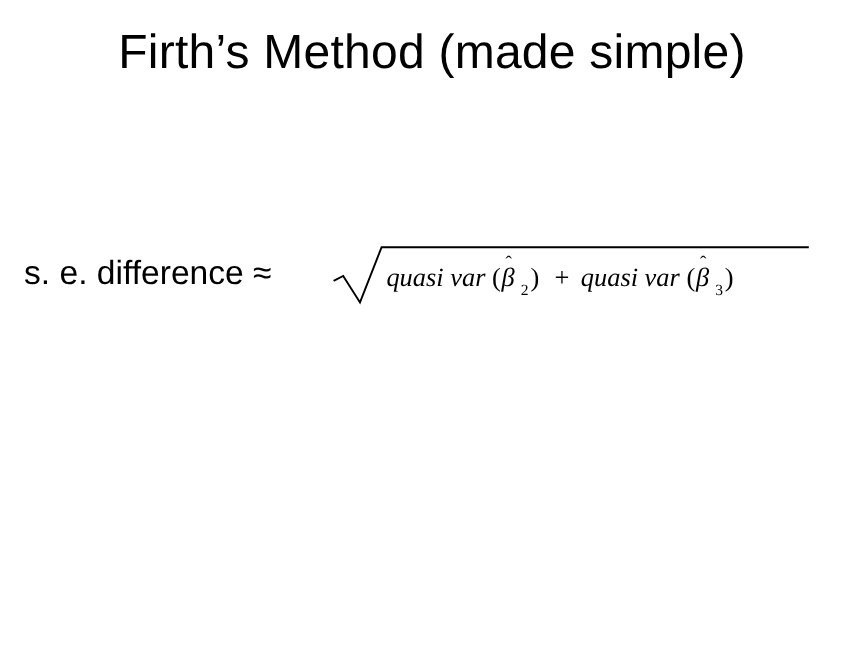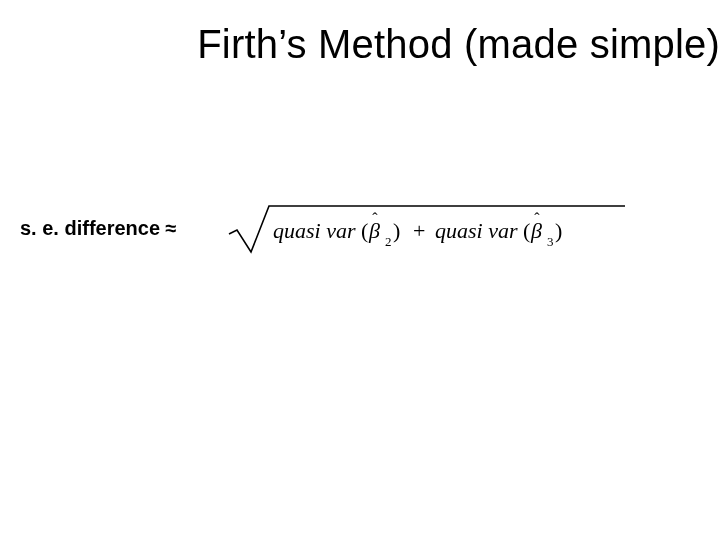--- a/index.html
+++ b/index.html
@@ -15,35 +15,35 @@
   .slide {
     position: relative;
     width: 720px;
     height: 540px;
   }
   .title {
     position: absolute;
     top: 22px;
     left: 0;
     right: 0;
-    text-align: right;
+    text-align: center;
     font-size: 40px;
     font-weight: 400;
     letter-spacing: 0.2px;
   }
   .formula-row {
     position: absolute;
     top: 200px;
     left: 20px;
     display: flex;
     align-items: center;
   }
   .se-label {
-    font-size: 20px;
-    font-weight: 700;
+    font-size: 28px;
+    font-weight: 400;
     white-space: nowrap;
   }
   .formula {
     margin-left: 50px;
   }
   .formula svg {
     display: block;
   }
   .it { font-style: italic; font-family: 'Times New Roman', Times, serif; }
   .rm { font-style: normal; font-family: 'Times New Roman', Times, serif; }

